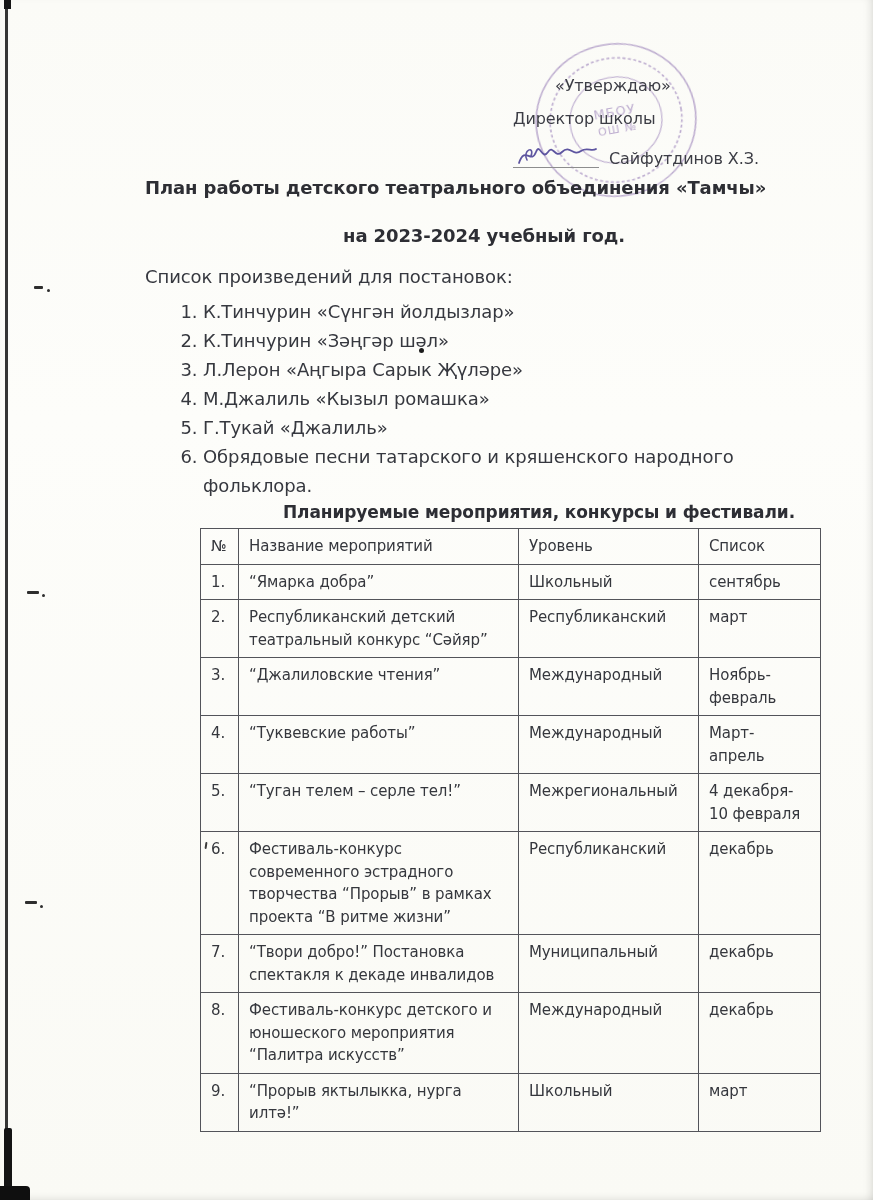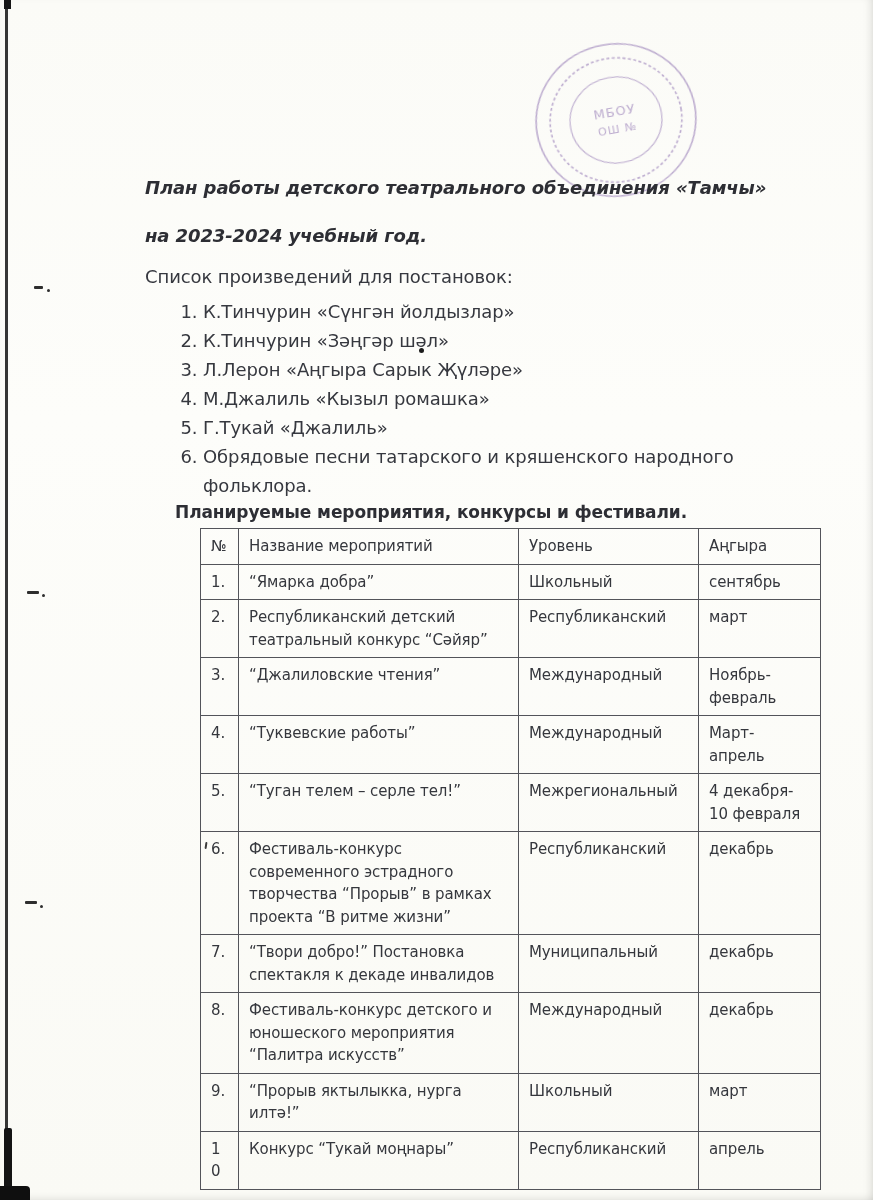--- a/index.html
+++ b/index.html
@@ -29,26 +29,26 @@
   
   .approval { position:absolute; left:513px; top:76px; z-index:2; font-size:16px; color:#3c3d45; }
   .approval-quote { margin-left:42px; }
   .approval-role  { margin-top:14px; }
   .sig-row { margin-top:10px; display:flex; align-items:flex-end; }
   .sig-line { position:relative; display:inline-block; width:86px; height:30px; border-bottom:1px solid #8d8d8d; }
   .sig-svg { position:absolute; left:0; bottom:-4px; }
   .approver-name { margin-left:10px; }
   
   .content { position:absolute; left:145px; top:176px; right:50px; z-index:2; }
-  .doc-title { font-size:18px; font-weight:bold; color:#2d2e34; line-height:1.3;font-style:italic; }
-  .doc-title.line2 { margin-top:25px; }
+  .doc-title { font-size:18px; font-weight:bold; color:#2d2e34; line-height:1.3; }
+  .doc-title.line2 { margin-top:25px;text-align:center; }
   .list-heading { margin-top:17px; font-size:18px; line-height:1.3; }
   ol.works { margin:9px 0 0; padding-left:58px; font-size:18px; line-height:29px; }
   ol.works li::marker { color:#36383f; }
-  .table-heading { margin:2px 0 0 30px; width:620px; text-align:left; font-weight:bold; font-size:17px; color:#2d2e34; }
+  .table-heading { margin:2px 0 0 30px; width:620px; text-align:right; font-weight:bold; font-size:17px; color:#2d2e34; }
   table.events { margin:6px 0 0 55px; width:620px; border-collapse:collapse; table-layout:fixed;
                  font-size:15px; line-height:1.5; color:#35373d; }
   table.events th, table.events td { border:1px solid #53545a; padding:6px 10px; vertical-align:top;
                  text-align:left; font-weight:normal; overflow-wrap:break-word; }
 </style>
 </head>
 <body>
 
 <div class="page">
 
@@ -70,20 +70,33 @@
       <g fill="none" stroke="#8a6cae">
         <ellipse cx="86" cy="82" rx="80" ry="76" stroke-width="1.6"></ellipse>
         <ellipse cx="86" cy="82" rx="66" ry="62" stroke-width="1.6" stroke-dasharray="3 2.4"></ellipse>
         <ellipse cx="86" cy="82" rx="46" ry="43" stroke-width="1.1"></ellipse>
       </g>
       <text x="86" y="78" text-anchor="middle" font-size="13" fill="#8a6cae">МБОУ</text>
       <text x="86" y="95" text-anchor="middle" font-size="11" fill="#8a6cae">ОШ №</text>
     </svg>
   </div>
 
+  <div class="approval">
+    <div class="approval-quote">«Утверждаю»</div>
+    <div class="approval-role">Директор школы</div>
+    <div class="sig-row">
+      <span class="sig-line">
+        <svg class="sig-svg" width="86" height="32" viewBox="0 0 86 32">
+          <path d="M6 24 C12 6 18 26 23 13 C27 3 29 22 35 13 C40 5 42 20 49 13 C57 5 60 18 68 12 C74 8 79 13 83 10" fill="none" stroke="#5e55a0" stroke-width="1.8" stroke-linecap="round"></path>
+          <path d="M14 21 C9 11 22 6 18 17" fill="none" stroke="#5e55a0" stroke-width="1.6" stroke-linecap="round"></path>
+        </svg>
+      </span>
+      <span class="approver-name">Сайфутдинов Х.З.</span>
+    </div>
+  </div>
 
   <div class="content">
     <div class="doc-title">План работы детского театрального объединения «Тамчы»</div>
     <div class="doc-title line2">на 2023-2024 учебный год.</div>
 
     <div class="list-heading">Список произведений для постановок:</div>
 
     <ol class="works">
 
         <li>К.Тинчурин «Сүнгән йолдызлар»</li>
@@ -107,21 +120,21 @@
         <col style="width:38px">
           <col style="width:280px">
           <col style="width:180px">
           <col style="width:122px">
       </colgroup>
       <thead>
         <tr>
           <th>№</th>
           <th>Название мероприятий</th>
           <th>Уровень</th>
-          <th>Аңгыра</th>
+          <th>Список</th>
         </tr>
       </thead>
       <tbody>
 
           <tr>
             <td>1.</td>
             <td>“Ямарка добра”</td>
             <td>Школьный</td>
             <td>сентябрь</td>
           </tr>
@@ -175,24 +188,18 @@
             <td>декабрь</td>
           </tr>
 
           <tr>
             <td>9.</td>
             <td>“Прорыв яктылыкка, нурга илтә!”</td>
             <td>Школьный</td>
             <td>март</td>
           </tr>
 
-          <tr>
-            <td>10</td>
-            <td>Конкурс “Тукай моңнары”</td>
-            <td>Республиканский</td>
-            <td>апрель</td>
-          </tr>
 
       </tbody>
     </table>
   </div>
 
 </div>
 
 </body></html>

